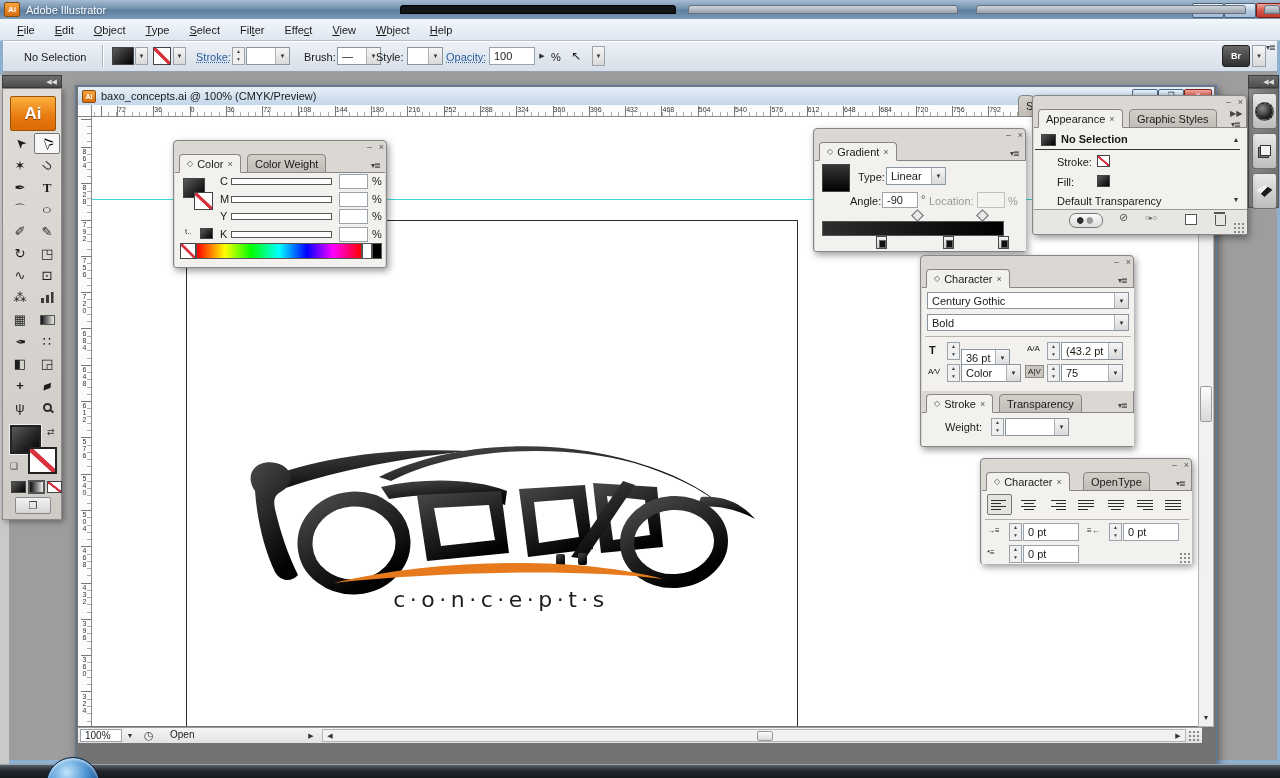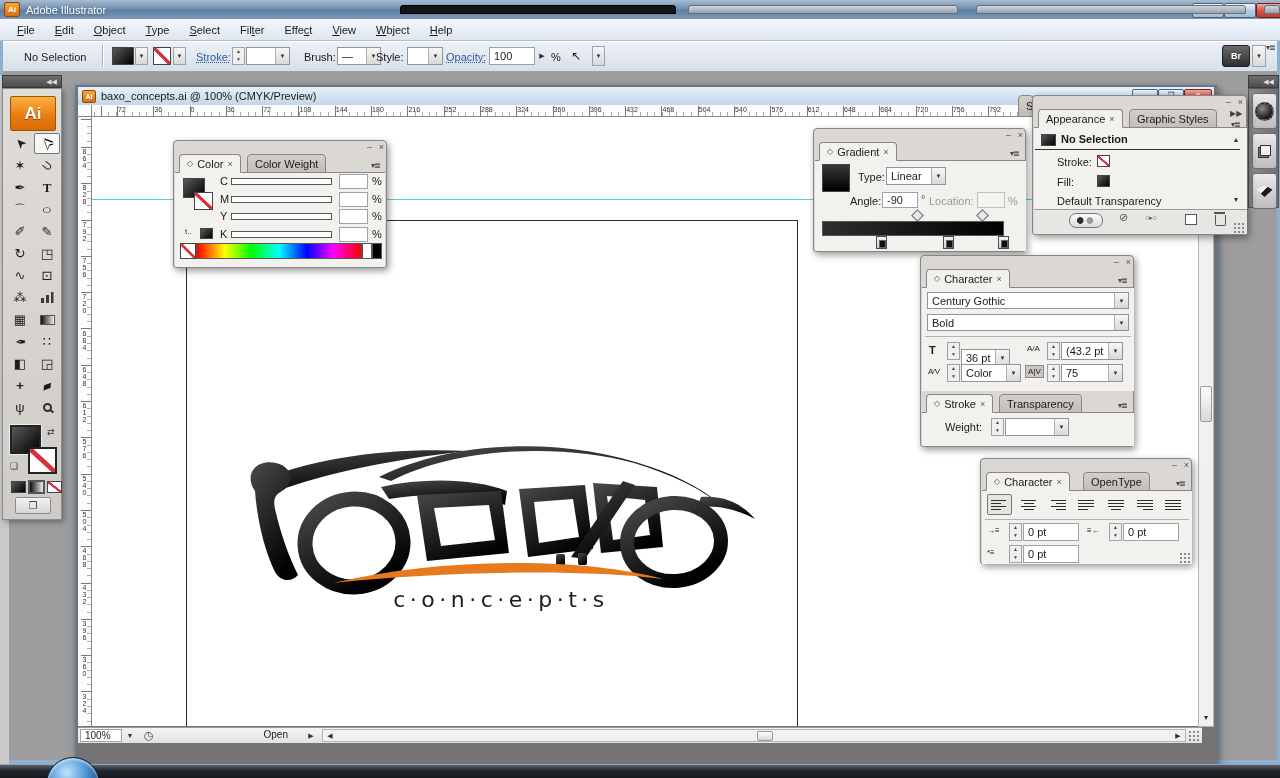--- a/index.html
+++ b/index.html
@@ -320,21 +320,21 @@
   <div class="abs scrolltrack" style="left:1122px;top:31px;width:16px;height:610px">
     <div class="abs sarrow" style="left:0;top:1px;width:14px;height:13px">▲</div>
     <div class="abs scrollthumb" style="left:1px;top:268px;width:12px;height:36px"></div>
     <div class="abs sarrow" style="left:0;top:593px;width:14px;height:13px">▼</div>
   </div>
 
   <div class="abs statusbar" style="left:2px;top:641px;width:1124px;height:16px">
     <div class="abs sbox" style="left:2px;top:1px;width:42px;height:13px;font-size:10px">100%</div>
     <div class="abs sarrow" style="left:46px;top:1px;width:12px;height:13px">▼</div>
     <div class="abs" style="left:66px;top:1px;font-size:11px;color:#444">◷</div>
-    <div class="abs" style="left:70px;top:1px;width:140px;text-align:right;font-size:10px">Open</div>
+    <div class="abs" style="left:92px;top:1px;width:140px;text-align:left;font-size:10px">Open</div>
     <div class="abs sarrow" style="left:228px;top:1px;width:10px;height:13px">▶</div>
     <div class="abs scrolltrack" style="left:244px;top:1px;width:864px;height:13px">
       <div class="abs sarrow" style="left:1px;top:0;width:12px;height:11px">◀</div>
       <div class="abs scrollthumb" style="left:434px;top:1px;width:16px;height:10px"></div>
       <div class="abs sarrow" style="left:849px;top:0;width:12px;height:11px">▶</div>
     </div>
     <div class="abs grip" style="left:1110px;top:2px;width:12px;height:12px"></div>
   </div>
 </div>
 

